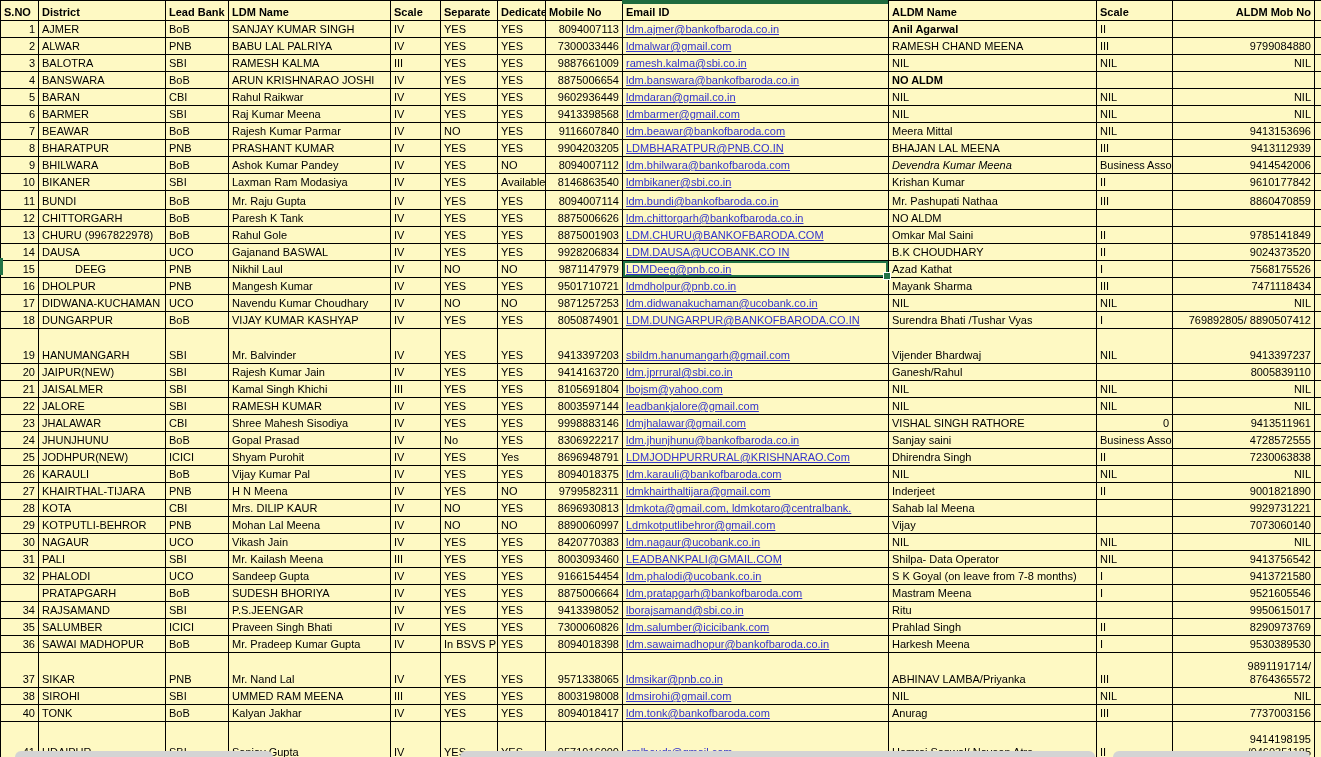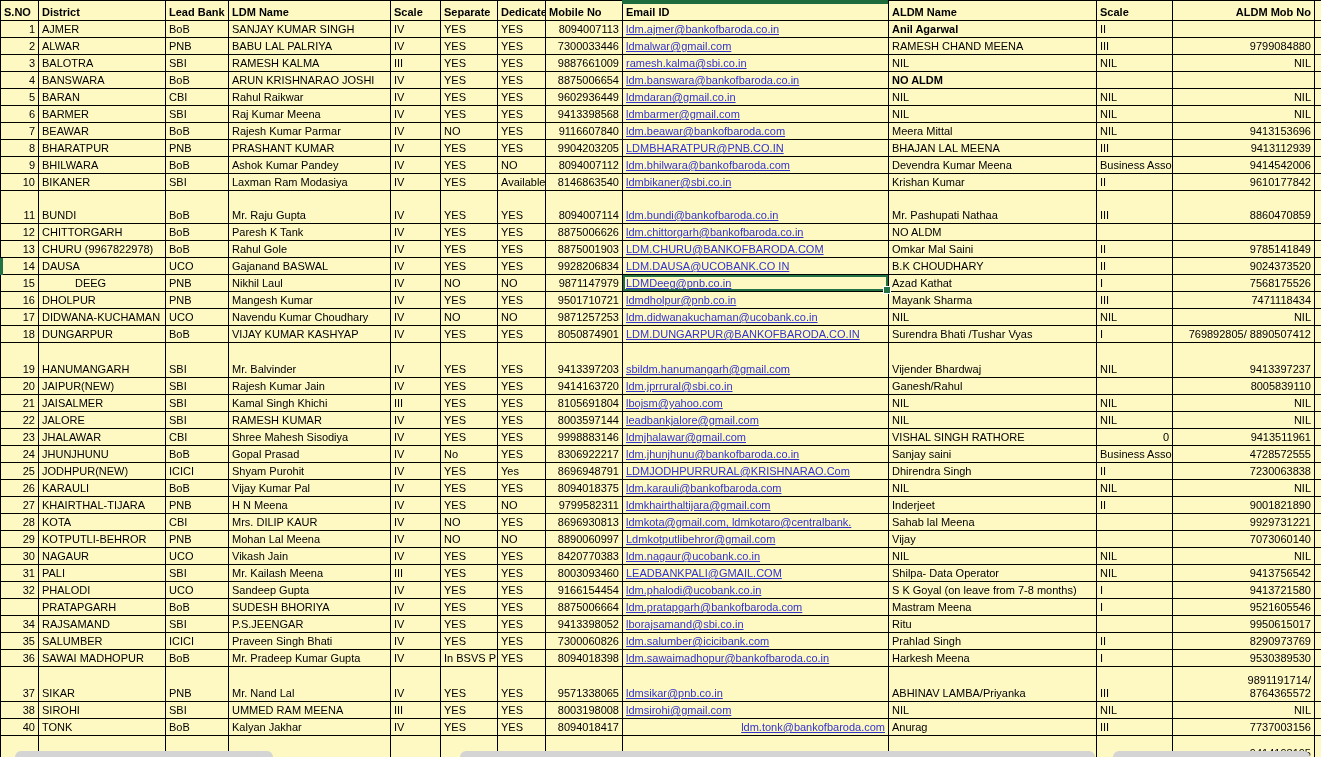--- a/index.html
+++ b/index.html
@@ -185,41 +185,41 @@
         <tr style="height: 17px;">
           <td class="col-sno" style="text-align: right;">9</td>
           <td class="col-district" style="text-align: left;">BHILWARA</td>
           <td class="col-lead_bank" style="text-align: left;">BoB</td>
           <td class="col-ldm_name" style="text-align: left;">Ashok Kumar Pandey</td>
           <td class="col-scale" style="text-align: left;">IV</td>
           <td class="col-separate" style="text-align: left;">YES</td>
           <td class="col-dedicated" style="text-align: left;">NO</td>
           <td class="col-mobile" style="text-align: right;">8094007112</td>
           <td class="col-email" style="text-align: left;"><a class="email-link">ldm.bhilwara@bankofbaroda.com</a></td>
-          <td class="col-aldm_name" style="text-align: left;">Devendra Kumar Meena</td>
+          <td class="col-aldm_name" style="text-align: left; font-style: italic;">Devendra Kumar Meena</td>
           <td class="col-aldm_scale" style="text-align: left;">Business Associate</td>
           <td class="col-aldm_mob" style="text-align: right;">9414542006</td>
           <td class="col-extra" style="text-align: left;"></td>
         </tr>
         <tr style="height: 17px;">
           <td class="col-sno" style="text-align: right;">10</td>
           <td class="col-district" style="text-align: left;">BIKANER</td>
           <td class="col-lead_bank" style="text-align: left;">SBI</td>
           <td class="col-ldm_name" style="text-align: left;">Laxman Ram Modasiya</td>
           <td class="col-scale" style="text-align: left;">IV</td>
           <td class="col-separate" style="text-align: left;">YES</td>
           <td class="col-dedicated" style="text-align: left;">Available</td>
           <td class="col-mobile" style="text-align: right;">8146863540</td>
           <td class="col-email" style="text-align: left;"><a class="email-link">ldmbikaner@sbi.co.in</a></td>
           <td class="col-aldm_name" style="text-align: left;">Krishan Kumar</td>
           <td class="col-aldm_scale" style="text-align: left;">II</td>
           <td class="col-aldm_mob" style="text-align: right;">9610177842</td>
           <td class="col-extra" style="text-align: left;"></td>
         </tr>
-        <tr style="height: 33px; margin-left: 30px;">
+        <tr style="height: 19px; margin-left: 30px;">
           <td class="col-sno" style="text-align: right;">11</td>
           <td class="col-district" style="text-align: left;">BUNDI</td>
           <td class="col-lead_bank" style="text-align: left;">BoB</td>
           <td class="col-ldm_name" style="text-align: left;">Mr. Raju Gupta</td>
           <td class="col-scale" style="text-align: left;">IV</td>
           <td class="col-separate" style="text-align: left;">YES</td>
           <td class="col-dedicated" style="text-align: left;">YES</td>
           <td class="col-mobile" style="text-align: right;">8094007114</td>
           <td class="col-email" style="text-align: left;"><a class="email-link">ldm.bundi@bankofbaroda.co.in</a></td>
           <td class="col-aldm_name" style="text-align: left;">Mr. Pashupati Nathaa</td>
@@ -635,21 +635,21 @@
         </tr>
         <tr style="height: 17px;">
           <td class="col-sno" style="text-align: right;">40</td>
           <td class="col-district" style="text-align: left;">TONK</td>
           <td class="col-lead_bank" style="text-align: left;">BoB</td>
           <td class="col-ldm_name" style="text-align: left;">Kalyan Jakhar</td>
           <td class="col-scale" style="text-align: left;">IV</td>
           <td class="col-separate" style="text-align: left;">YES</td>
           <td class="col-dedicated" style="text-align: left;">YES</td>
           <td class="col-mobile" style="text-align: right;">8094018417</td>
-          <td class="col-email" style="text-align: right;"><a class="email-link">ldm.tonk@bankofbaroda.com</a></td>
+          <td class="col-email" style="text-align: left;"><a class="email-link">ldm.tonk@bankofbaroda.com</a></td>
           <td class="col-aldm_name" style="text-align: left;">Anurag</td>
           <td class="col-aldm_scale" style="text-align: left;">III</td>
           <td class="col-aldm_mob" style="text-align: right;">7737003156</td>
           <td class="col-extra" style="text-align: left;"></td>
         </tr>
         <tr style="height: 39px;">
           <td class="col-sno" style="text-align: right;">41</td>
           <td class="col-district" style="text-align: left;">UDAIPUR</td>
           <td class="col-lead_bank" style="text-align: left;">SBI</td>
           <td class="col-ldm_name" style="text-align: left;">Sanjay Gupta</td>

